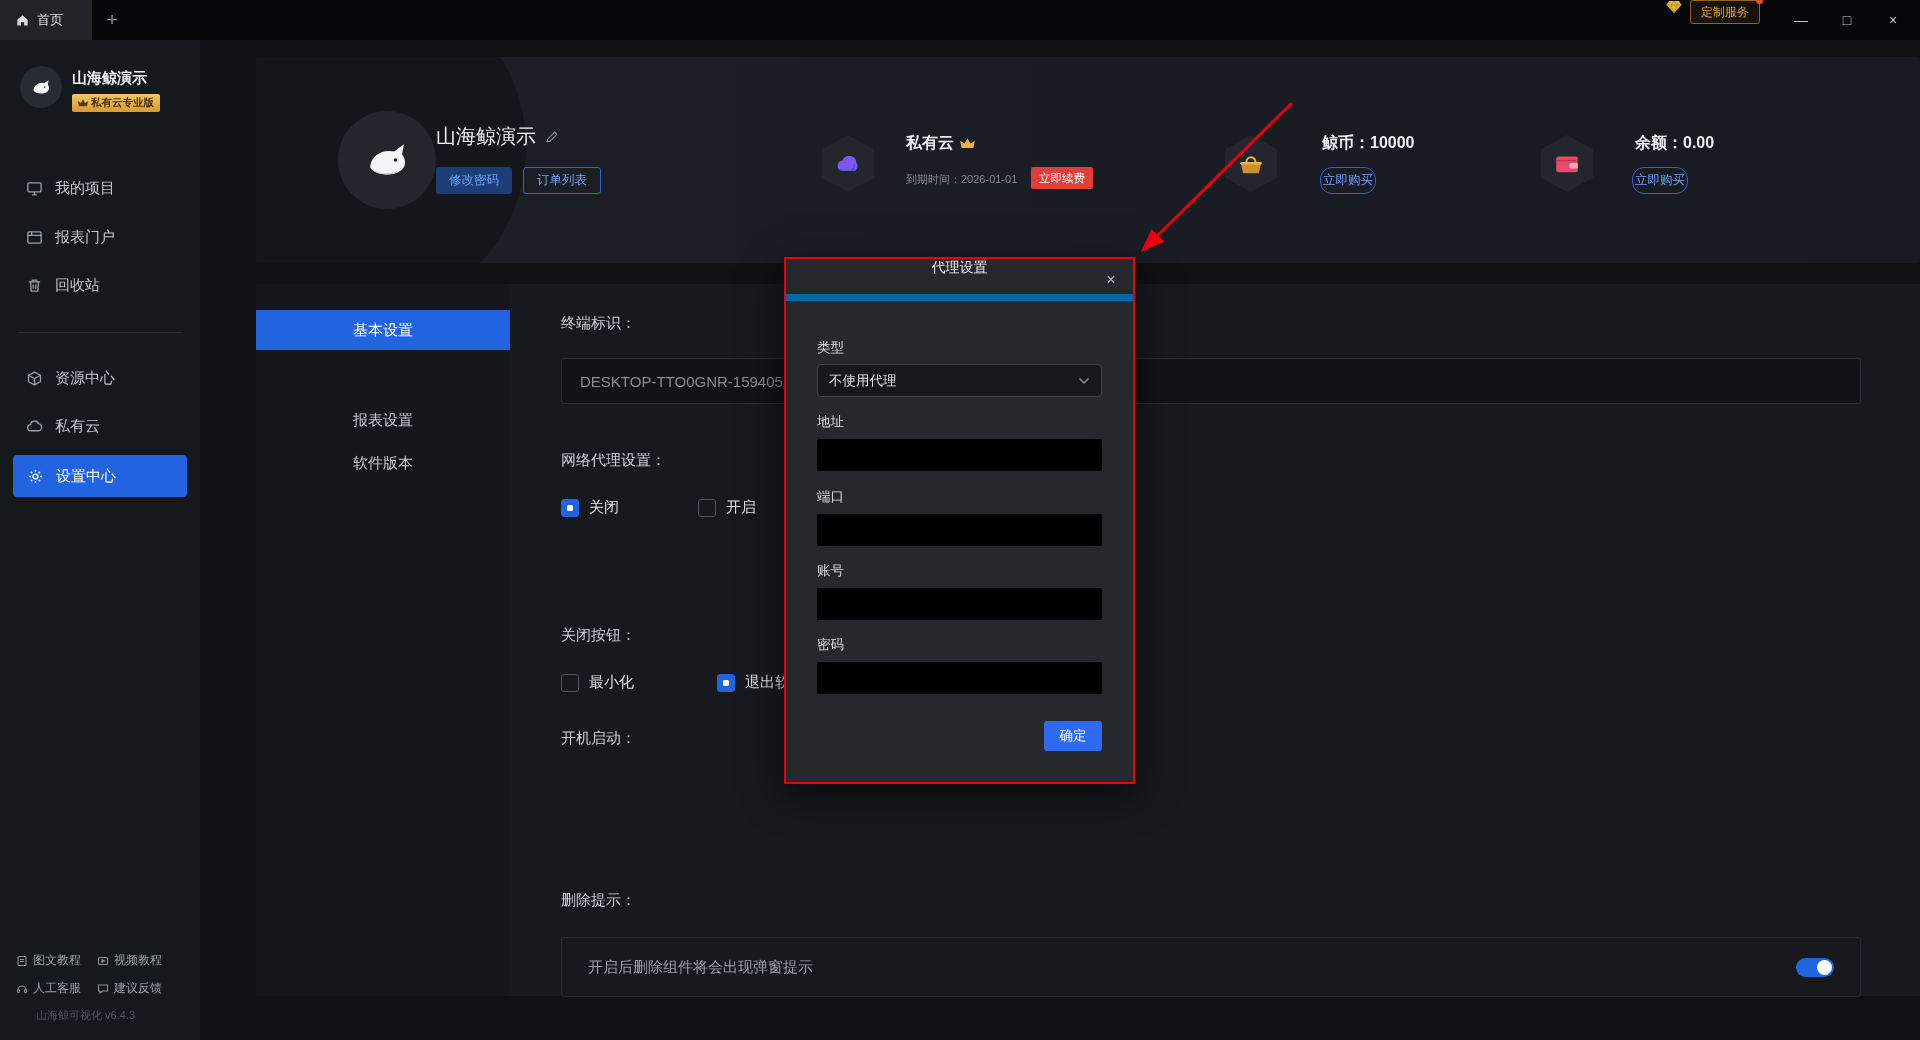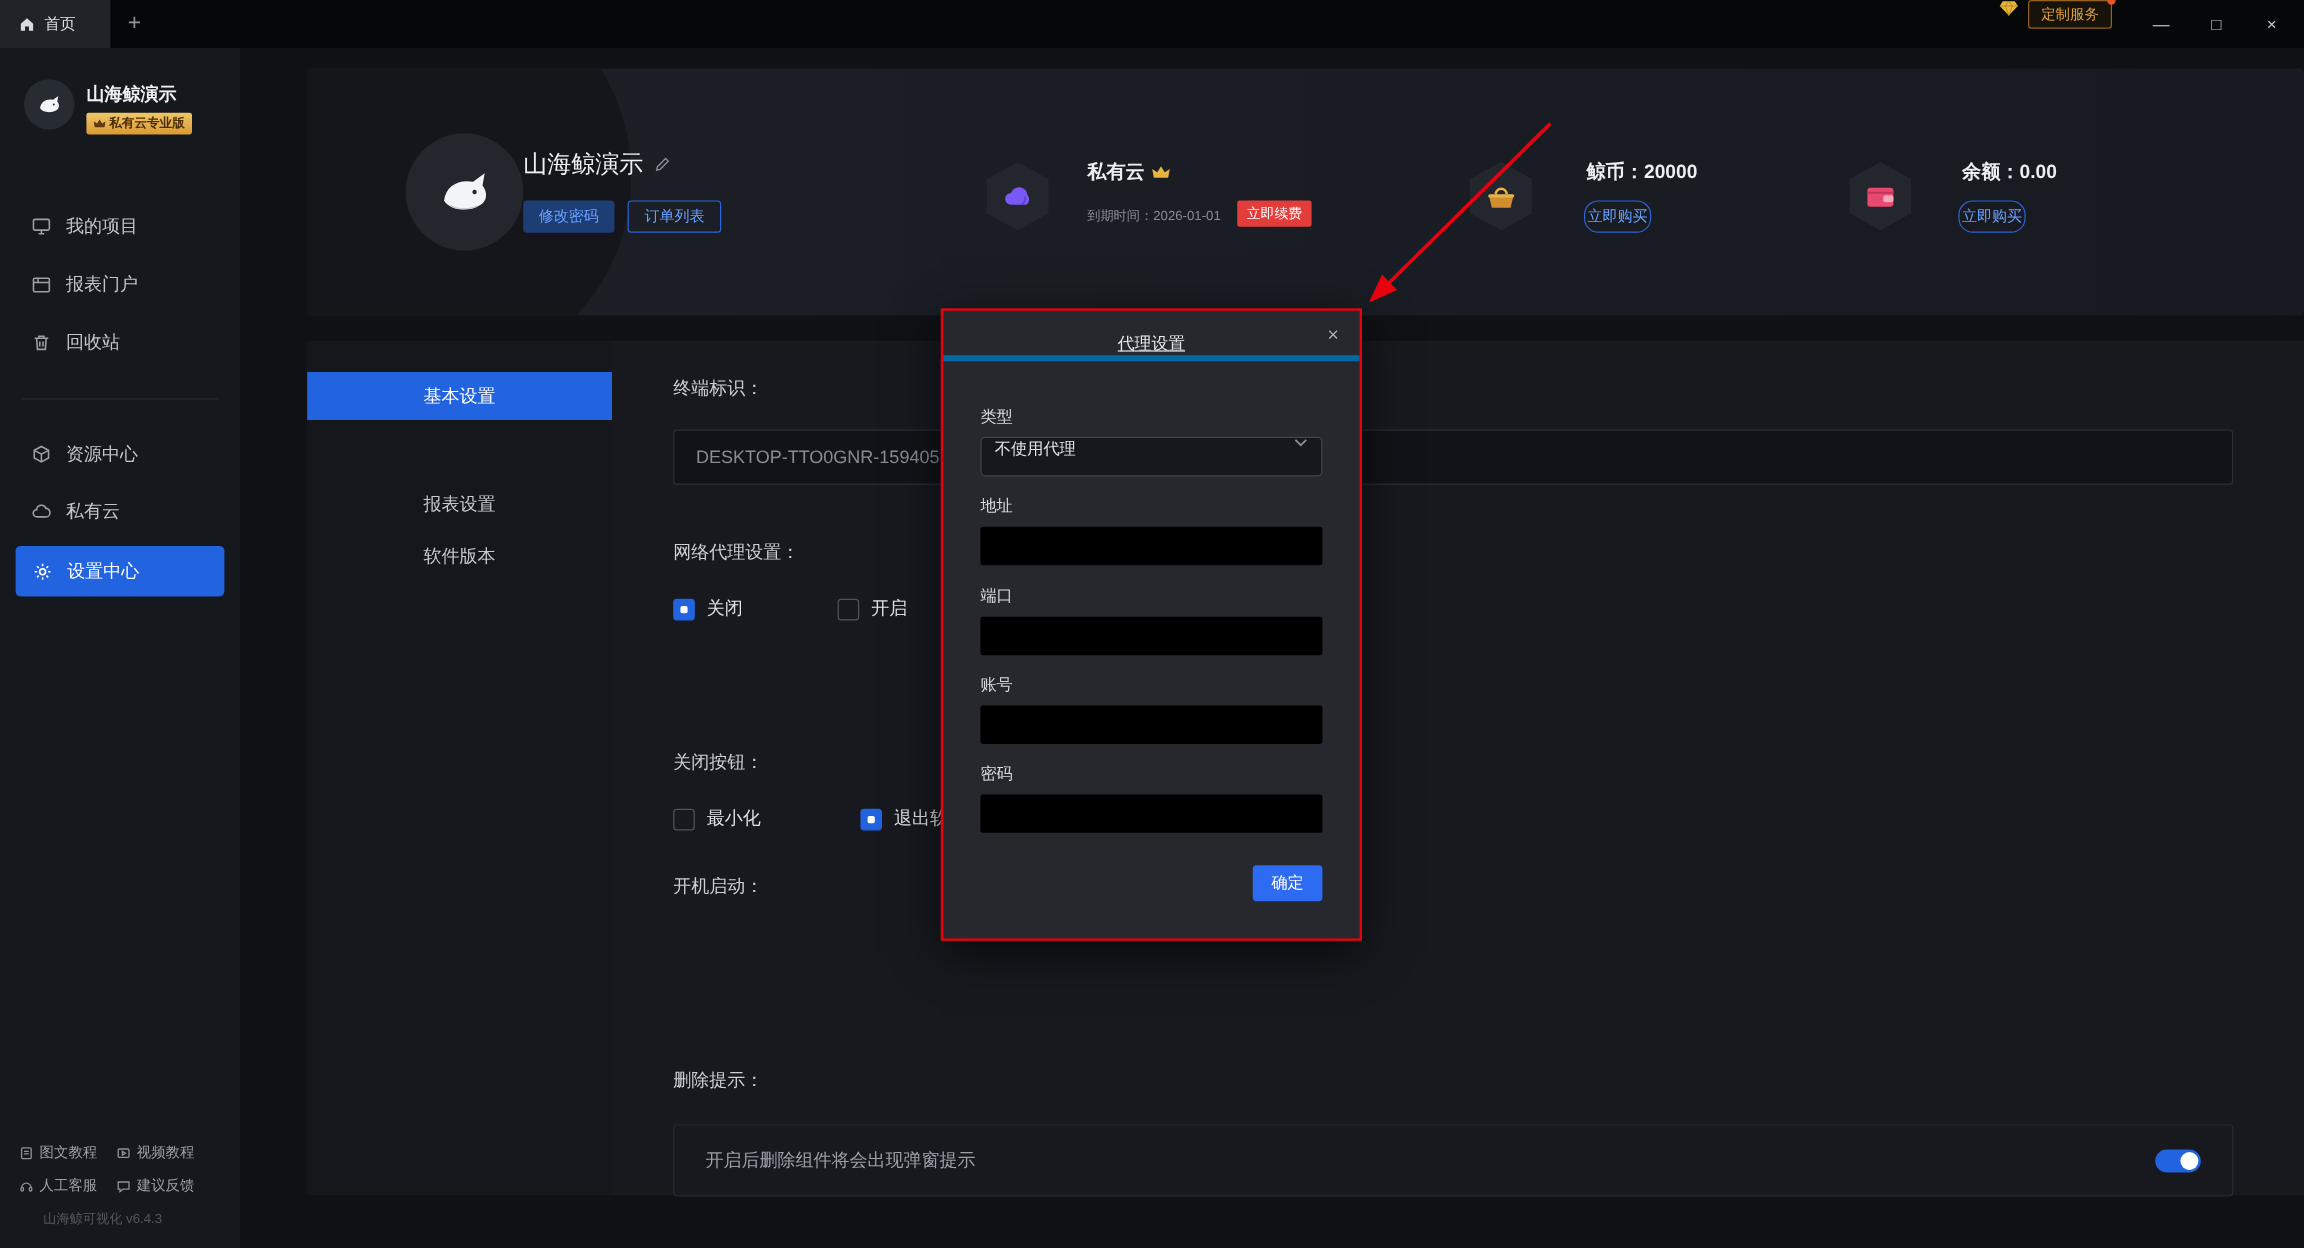--- a/index.html
+++ b/index.html
@@ -56,24 +56,24 @@
   .row-box { position:absolute; left:305px; width:1300px; height:60px; border:1px solid #262b32; border-radius:3px; display:flex; align-items:center; padding:0 26px; font-size:15px; color:#9ba1a9; }
   .toggle { position:absolute; right:26px; width:38px; height:19px; border-radius:10px; }
   .toggle.off { background:#d9dce0; }
   .toggle.on { background:#2263e0; }
   .toggle::after { content:""; position:absolute; top:2px; width:15px; height:15px; border-radius:50%; background:#fff; }
   .toggle.off::after { left:2px; }
   .toggle.on::after { right:2px; }
 
   
   .modal { position:absolute; left:784px; top:257px; width:351px; height:527px; background:#26282e; border:2px solid #e8000e; box-shadow:0 10px 36px rgba(0,0,0,.65); z-index:10; }
-  .m-header { position:relative; height:42px; border-bottom:5px solid #0369a1; display:flex; align-items:flex-end; justify-content:center; font-size:14px; color:#e7e9ec;text-decoration:underline; }
+  .m-header { position:relative; height:42px; border-bottom:7px solid #0369a1; display:flex; align-items:flex-start; justify-content:center; font-size:14px; color:#e7e9ec; }
   .m-close { position:absolute; right:8px; top:0; height:42px; width:28px; display:flex; align-items:center; justify-content:center; color:#aeb3ba; font-size:16px; background:none; border:none; }
   .m-label { position:absolute; left:31px; font-size:13.5px; color:#d8dbdf; }
-  .m-select { position:absolute; left:31px; width:285px; height:33px; background:#16181d; border:1px solid #3f434a; border-radius:4px; display:flex; align-items:flex-start; justify-content:space-between; padding:0 11px; font-size:13.5px; color:#e0e3e7; }
+  .m-select { position:absolute; left:31px; width:285px; height:33px; background:#16181d; border:1px solid #3f434a; border-radius:4px; display:flex; align-items:center; justify-content:space-between; padding:0 11px; font-size:13.5px; color:#e0e3e7; }
   .m-input { position:absolute; left:31px; width:285px; height:32px; background:#000; border:none; border-radius:2px; color:#e0e3e7; padding:0 10px; font-size:13.5px; }
   .m-ok { position:absolute; right:31px; top:462px; width:58px; height:30px; background:#2c6bf2; color:#fff; border:none; border-radius:3px; font-size:13.5px; }
 
   .arrow-svg { position:absolute; left:1100px; top:85px; z-index:20; pointer-events:none; }
   svg { display:block; }
 </style>
 </head>
 <body>
 
 <div id="root">
@@ -260,21 +260,21 @@
     <div class="sec-sub" style="left:650px">到期时间：2026-01-01</div>
     <button class="btn-renew" style="left:775px">立即续费</button>
 
     <div class="hex" style="left:969px">
       <svg width="30" height="30" viewBox="0 0 36 36">
           <path d="M6 18h24l-2.6 11H8.6z" fill="#cf8f2e"></path>
           <rect x="5" y="15.5" width="26" height="3.2" rx="1.6" fill="#e8b34a"></rect>
           <path d="M12.5 15.5a5.5 5.5 0 0111 0" stroke="#e8b34a" stroke-width="2.4" fill="none"></path>
         </svg>
     </div>
-    <div class="sec-title" style="left:1066px">鲸币：20000</div>
+    <div class="sec-title" style="left:1066px">鲸币：10000</div>
     <button class="btn-buy" style="left:1064px">立即购买</button>
 
     <div class="hex" style="left:1285px">
       <svg width="30" height="30" viewBox="0 0 36 36">
           <rect x="5" y="9" width="26" height="19" rx="3" fill="#e84a6f"></rect>
           <path d="M5 14h26" stroke="#c23454" stroke-width="2"></path>
           <rect x="21" y="16.5" width="10" height="7" rx="2" fill="#f6a9bd"></rect>
         </svg>
     </div>
     <div class="sec-title" style="left:1379px">余额：0.00</div>

